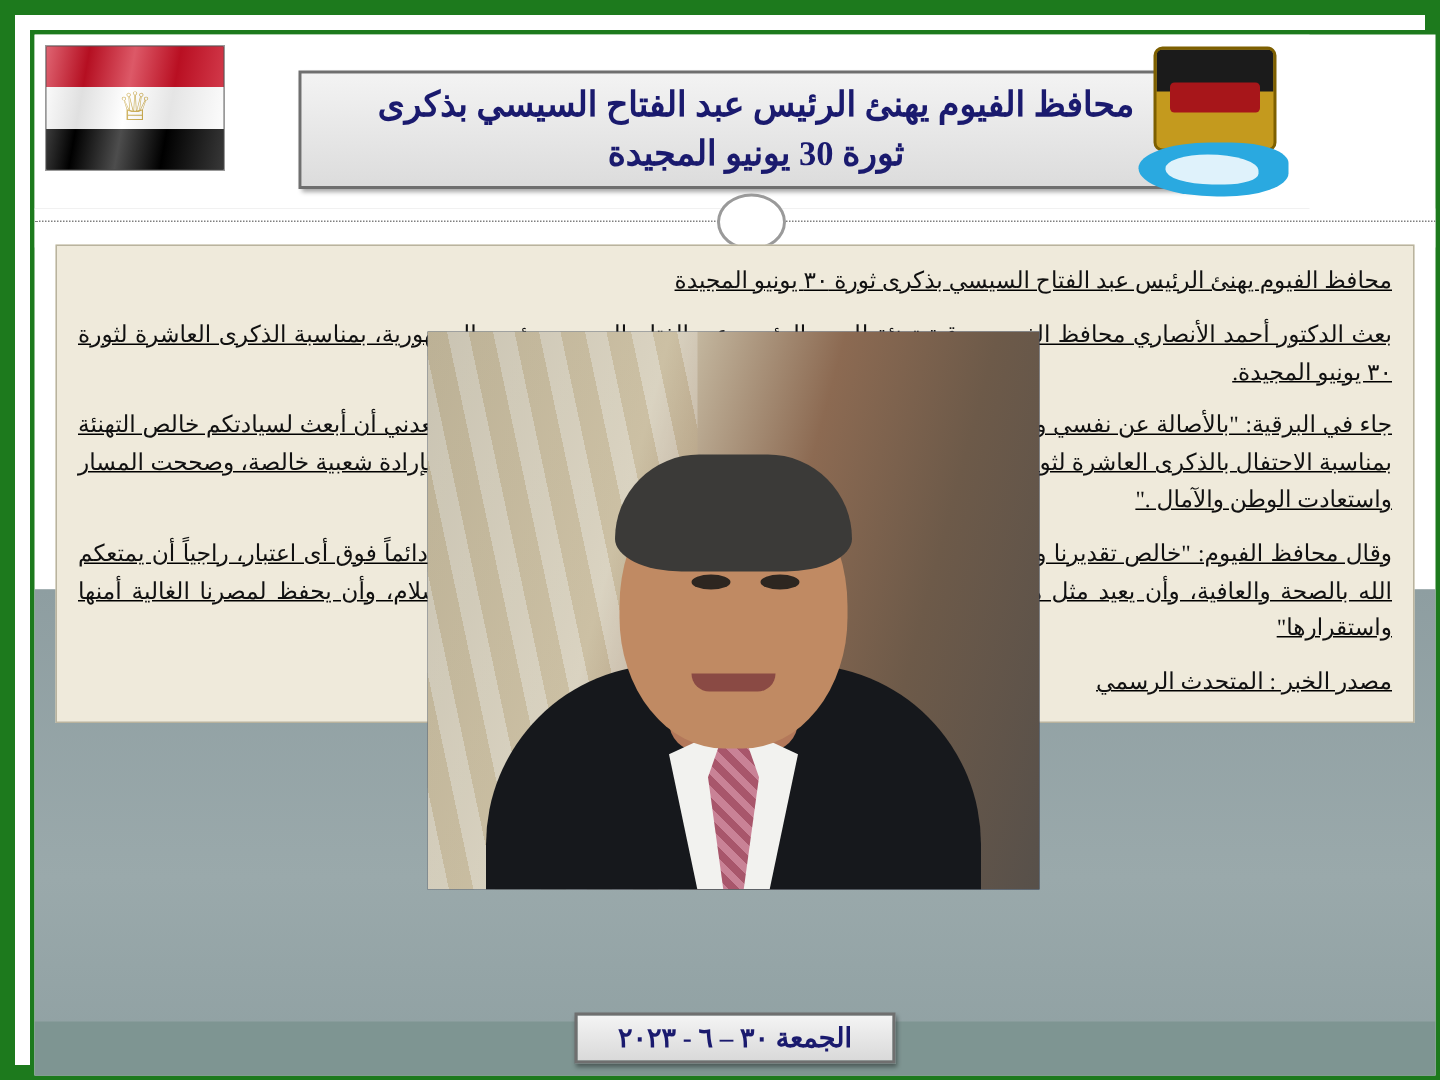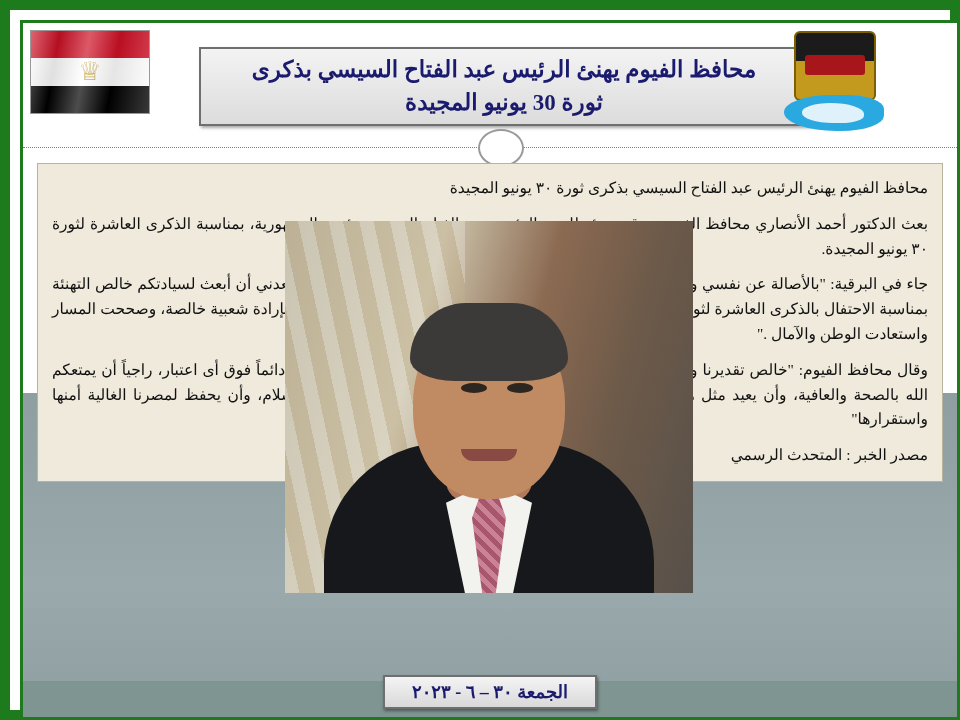--- a/index.html
+++ b/index.html
@@ -37,21 +37,20 @@
     overflow: hidden;
   }
   
   .header {
     position: absolute;
     left: 0; top: 0;
     width: 850px;
     height: 116px;
     background: #ffffff;
     border-bottom: 1px solid #c8c8c8;
-    padding-left: 25px;
   }
   .flag {
     position: absolute;
     left: 8px; top: 8px;
     width: 118px; height: 82px;
     background: #111;
     box-shadow: 0 0 0 1px #999;
   }
   .flag .stripe {
     position: absolute;
@@ -165,20 +164,21 @@
   .article {
     position: absolute;
     left: 14px;
     top: 140px;
     width: 906px;
     background: #efeadb;
     border: 1px solid #b9b39e;
     padding: 12px 14px 10px 14px;
     box-sizing: border-box;
     direction: rtl;
+    text-decoration: underline;
   }
   .article p {
     margin: 0 0 11px 0;
     font-family: "Liberation Serif", serif;
     font-size: 15.5px;
     line-height: 1.6;
     color: #111;
     text-align: justify;
   }
   .article p.lead {

